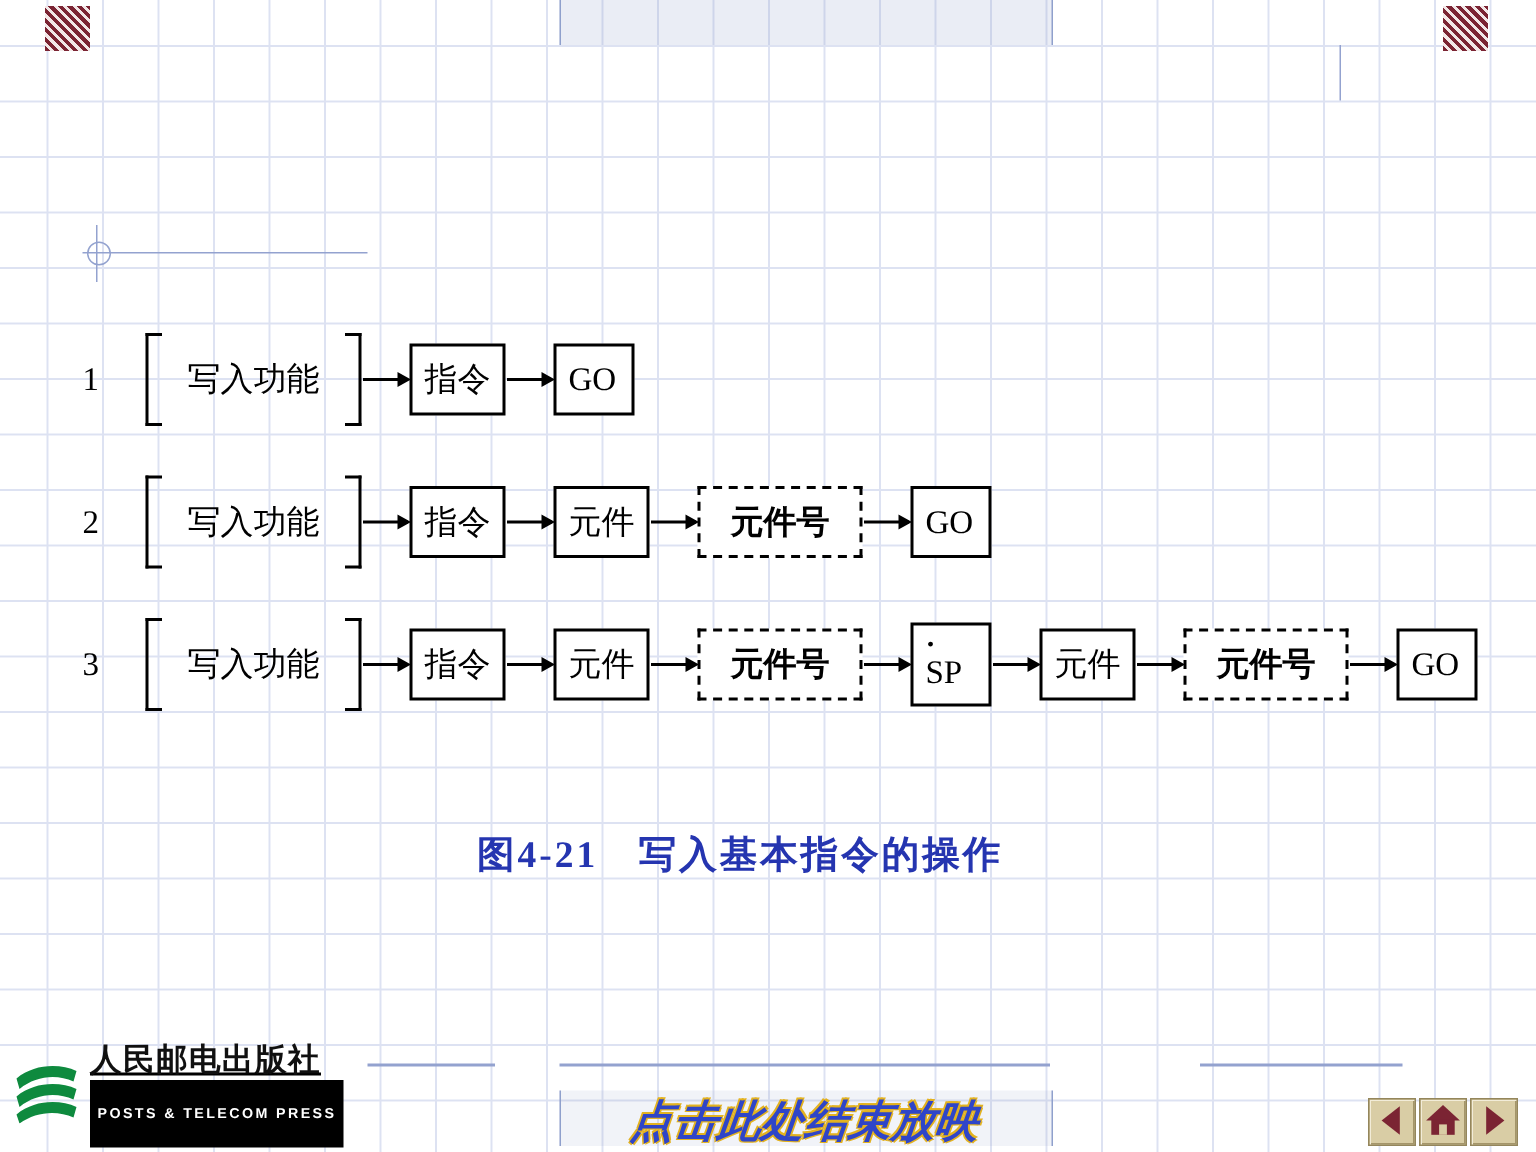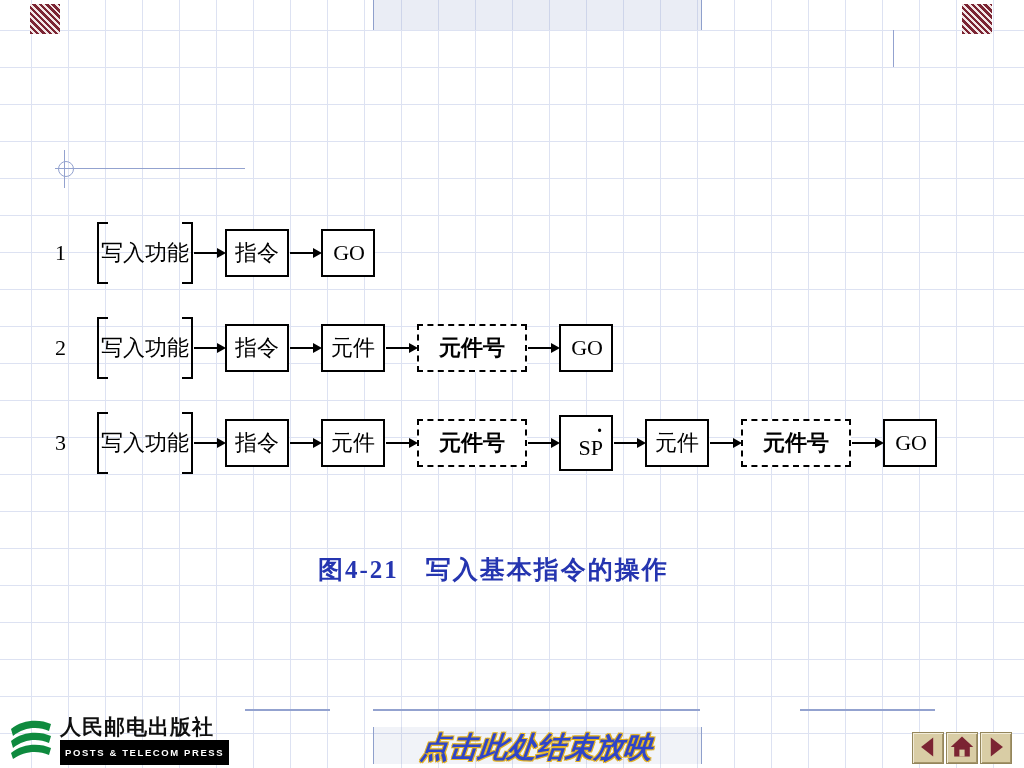--- a/index.html
+++ b/index.html
@@ -24,43 +24,43 @@
   .band.bottom{top:727px;height:37px;background:rgba(140,155,200,0.12);}
   
   .h-line{position:absolute;background:#93a2cf;height:1px;}
   .v-line{position:absolute;background:#93a2cf;width:1px;}
   .compass-circle{position:absolute;left:58px;top:161px;width:14px;height:14px;
     border:1px solid #93a2cf;border-radius:50%;}
   
   .diagram{position:absolute;left:55px;top:222px;display:flex;flex-direction:column;gap:33px;}
   .flow-row{display:flex;align-items:center;}
   .row-num{width:30px;margin-right:12px;font-family:"Liberation Serif",serif;font-size:22px;color:#000;}
-  .bracket{position:relative;padding:16px 4px;font-family:"Liberation Serif",serif;font-size:22px;color:#000;white-space:nowrap;}
+  .bracket{position:relative;padding:16px 28px;font-family:"Liberation Serif",serif;font-size:22px;color:#000;white-space:nowrap;}
   .bracket::before{content:"";position:absolute;left:0;top:0;bottom:0;width:9px;
     border:2px solid #000;border-right:none;}
   .bracket::after{content:"";position:absolute;right:0;top:0;bottom:0;width:9px;
     border:2px solid #000;border-left:none;}
   .arrow{flex:none;width:30px;height:2px;background:#000;position:relative;margin:0 1px;}
   .arrow::after{content:"";position:absolute;right:-2px;top:50%;transform:translateY(-50%);
     width:0;height:0;border-left:9px solid #000;border-top:5px solid transparent;border-bottom:5px solid transparent;}
   .node{flex:none;border:2px solid #000;background:#fff;padding:9px 8px;min-width:34px;
     font-family:"Liberation Serif",serif;font-size:22px;color:#000;text-align:center;
-    display:flex;flex-direction:column;align-items:flex-end;line-height:1.15;white-space:nowrap;}
+    display:flex;flex-direction:column;align-items:flex-start;line-height:1.15;white-space:nowrap;}
   .node.dashed{border-style:dashed;padding:9px 20px;font-weight:bold;}
   .node-top{line-height:.45;font-weight:bold;font-size:20px;}
   .node-top:empty{display:none;}
   
   .caption{position:absolute;left:318px;top:553px;font-family:"Liberation Serif",serif;
     font-size:25px;font-weight:bold;color:#2535b0;letter-spacing:2px;white-space:nowrap;}
   
   .logo{position:absolute;left:8px;bottom:3px;display:flex;align-items:center;gap:6px;}
-  .logo-text{display:flex;flex-direction:column;align-items:flex-start;}
+  .logo-text{display:flex;flex-direction:column;align-items:flex-start;text-decoration:underline;}
   .logo-cn{font-size:21px;font-weight:bold;color:#101010;letter-spacing:1px;line-height:1.1;}
   .logo-en{background:#000;color:#fff;font-size:9.5px;font-weight:bold;letter-spacing:1.6px;
-    padding:8px 5px;line-height:1;margin-top:1px;}
+    padding:18px 5px;line-height:1;margin-top:1px;}
   
   .end-show{position:absolute;left:373px;top:728px;width:327px;text-align:center;
     font-family:"Liberation Serif",serif;font-size:29px;font-weight:bold;font-style:italic;
     color:#2f45c8;transform:skewX(-6deg);cursor:pointer;
     text-shadow:1px 1px 0 #e3b220,-1px -1px 0 #e3b220,1px -1px 0 #e3b220,-1px 1px 0 #e3b220;}
   
   .nav{position:absolute;right:12px;bottom:4px;display:flex;gap:2px;}
   .nav button{width:32px;height:32px;background:#d9cda5;border:1px solid #94865c;
     box-shadow:inset 1px 1px 0 #f2ecd8, inset -1px -1px 0 #a4956a;
     display:flex;align-items:center;justify-content:center;padding:0;cursor:pointer;}

